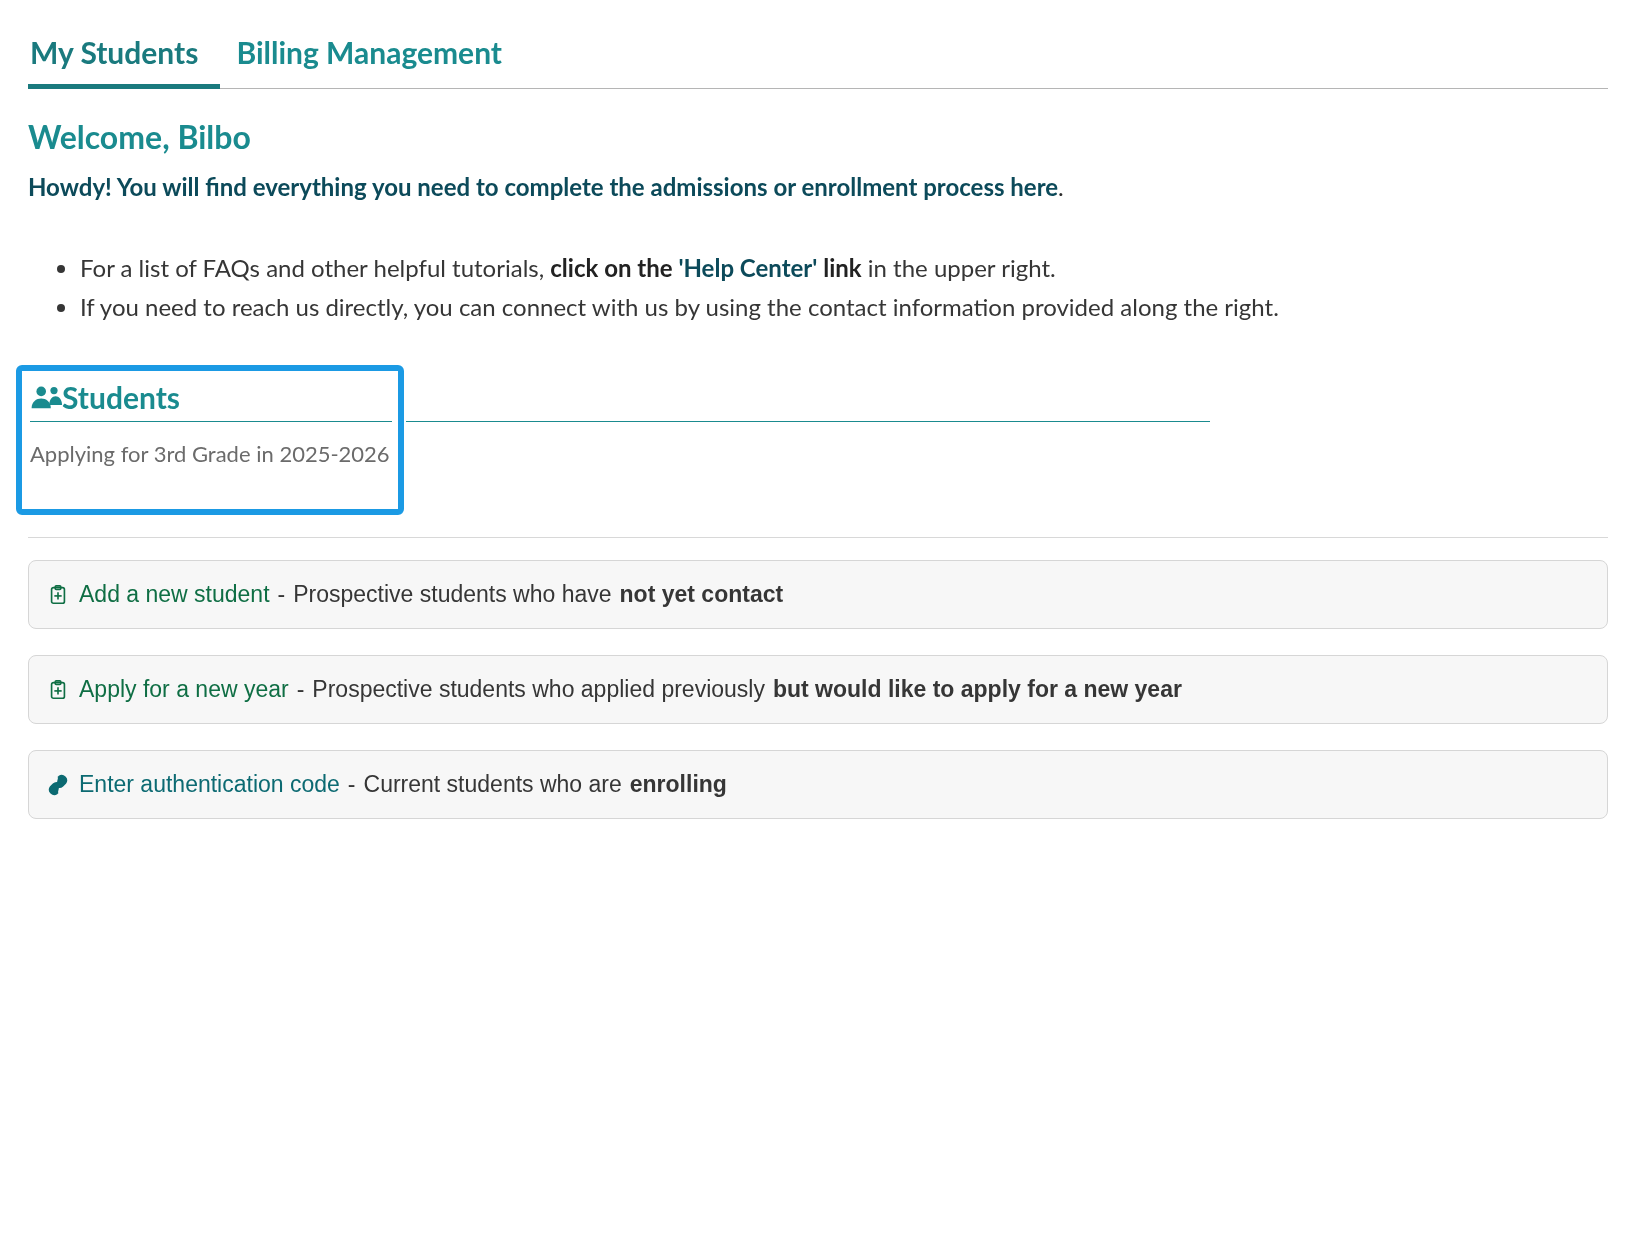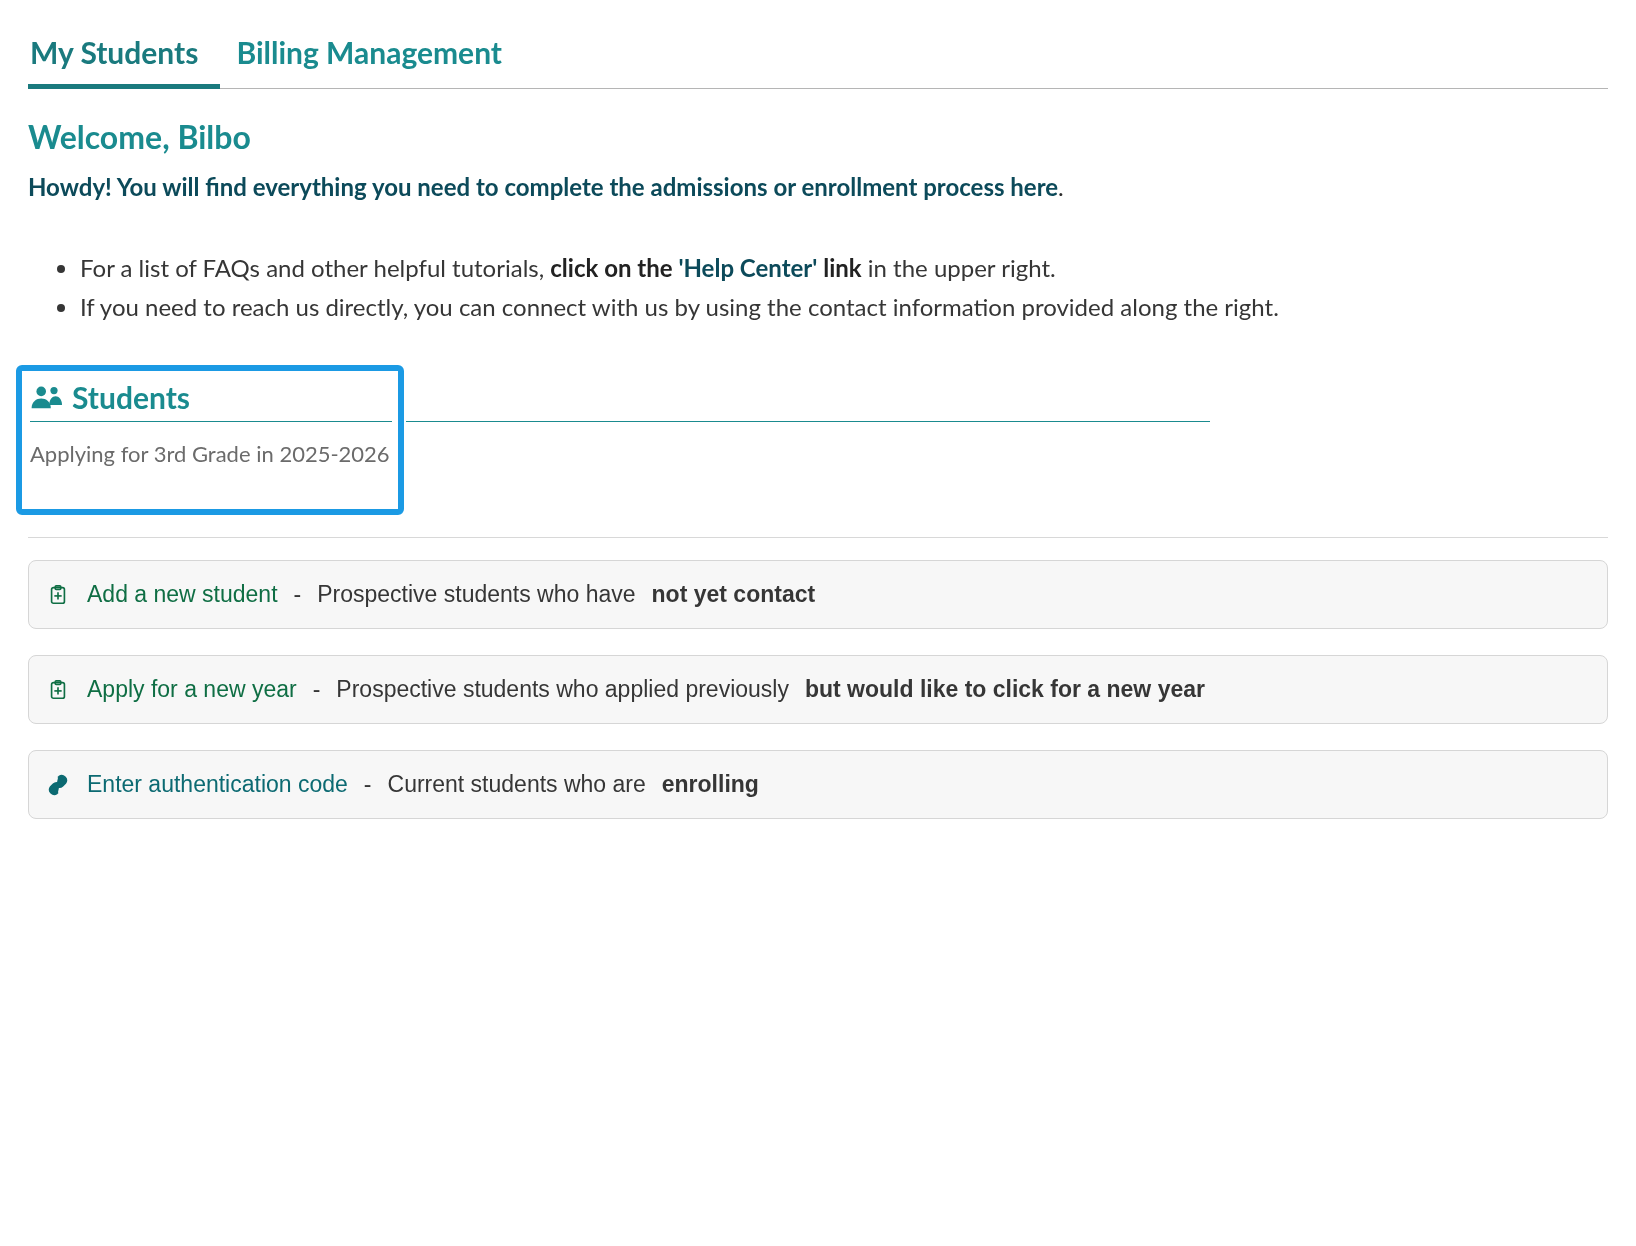--- a/index.html
+++ b/index.html
@@ -68,21 +68,20 @@
   border-radius: 6px;
   padding: 8px 6px 18px 8px;
   width: 388px;
   margin-left: -12px;
   margin-bottom: 22px;
   position: relative;
 }
 .students-header {
   display: flex;
   align-items: center;
-  gap: 10px;
   border-bottom: 1px solid #1a8b8f;
   padding-bottom: 6px;
   margin-bottom: 18px;
   position: relative;
 }
 .students-header::after {
   content: '';
   position: absolute;
   left: 376px;
   right: -818px;
@@ -123,21 +122,21 @@
   background: #f7f7f7;
   border: 1px solid #d6d6d6;
   border-radius: 8px;
   padding: 20px 18px;
   margin-bottom: 26px;
   font-size: 23px;
   color: #363636;
   text-align: left;
   display: flex;
   align-items: center;
-  gap: 16px;
+  gap: 8px;
   cursor: pointer;
 }
 .action-link { color: #0f6e44; }
 .action-link-teal { color: #0c6a72; }
 .action-icon { width: 22px; height: 22px; fill: none; stroke: #0f6e44; stroke-width: 1.8; margin-right: 2px; flex-shrink: 0; }
 .action-icon-teal { stroke: #0c6a72; fill: #0c6a72; }
 </style>
 </head>
 <body>
 
@@ -190,21 +189,21 @@
 <button class="action-btn">
   <svg class="action-icon" viewBox="0 0 24 24">
     <rect x="5" y="4" width="14" height="17" rx="2"></rect>
     <rect x="9" y="2" width="6" height="4" rx="1"></rect>
     <line x1="12" y1="9" x2="12" y2="17"></line>
     <line x1="8" y1="13" x2="16" y2="13"></line>
   </svg>
   <span class="action-link">Apply for a new year</span>
   <span> - </span>
   <span>Prospective students who applied previously </span>
-  <span class="bold">but would like to click for a new year</span>
+  <span class="bold">but would like to apply for a new year</span>
 </button>
 
 <button class="action-btn">
   <svg class="action-icon action-icon-teal" viewBox="0 0 24 24" fill="none" stroke-width="2">
     <path d="M10 13a5 5 0 0 0 7 0l3-3a5 5 0 0 0-7-7l-1 1"></path>
     <path d="M14 11a5 5 0 0 0-7 0l-3 3a5 5 0 0 0 7 7l1-1"></path>
   </svg>
   <span class="action-link-teal">Enter authentication code</span>
   <span> - </span>
   <span>Current students who are </span>

